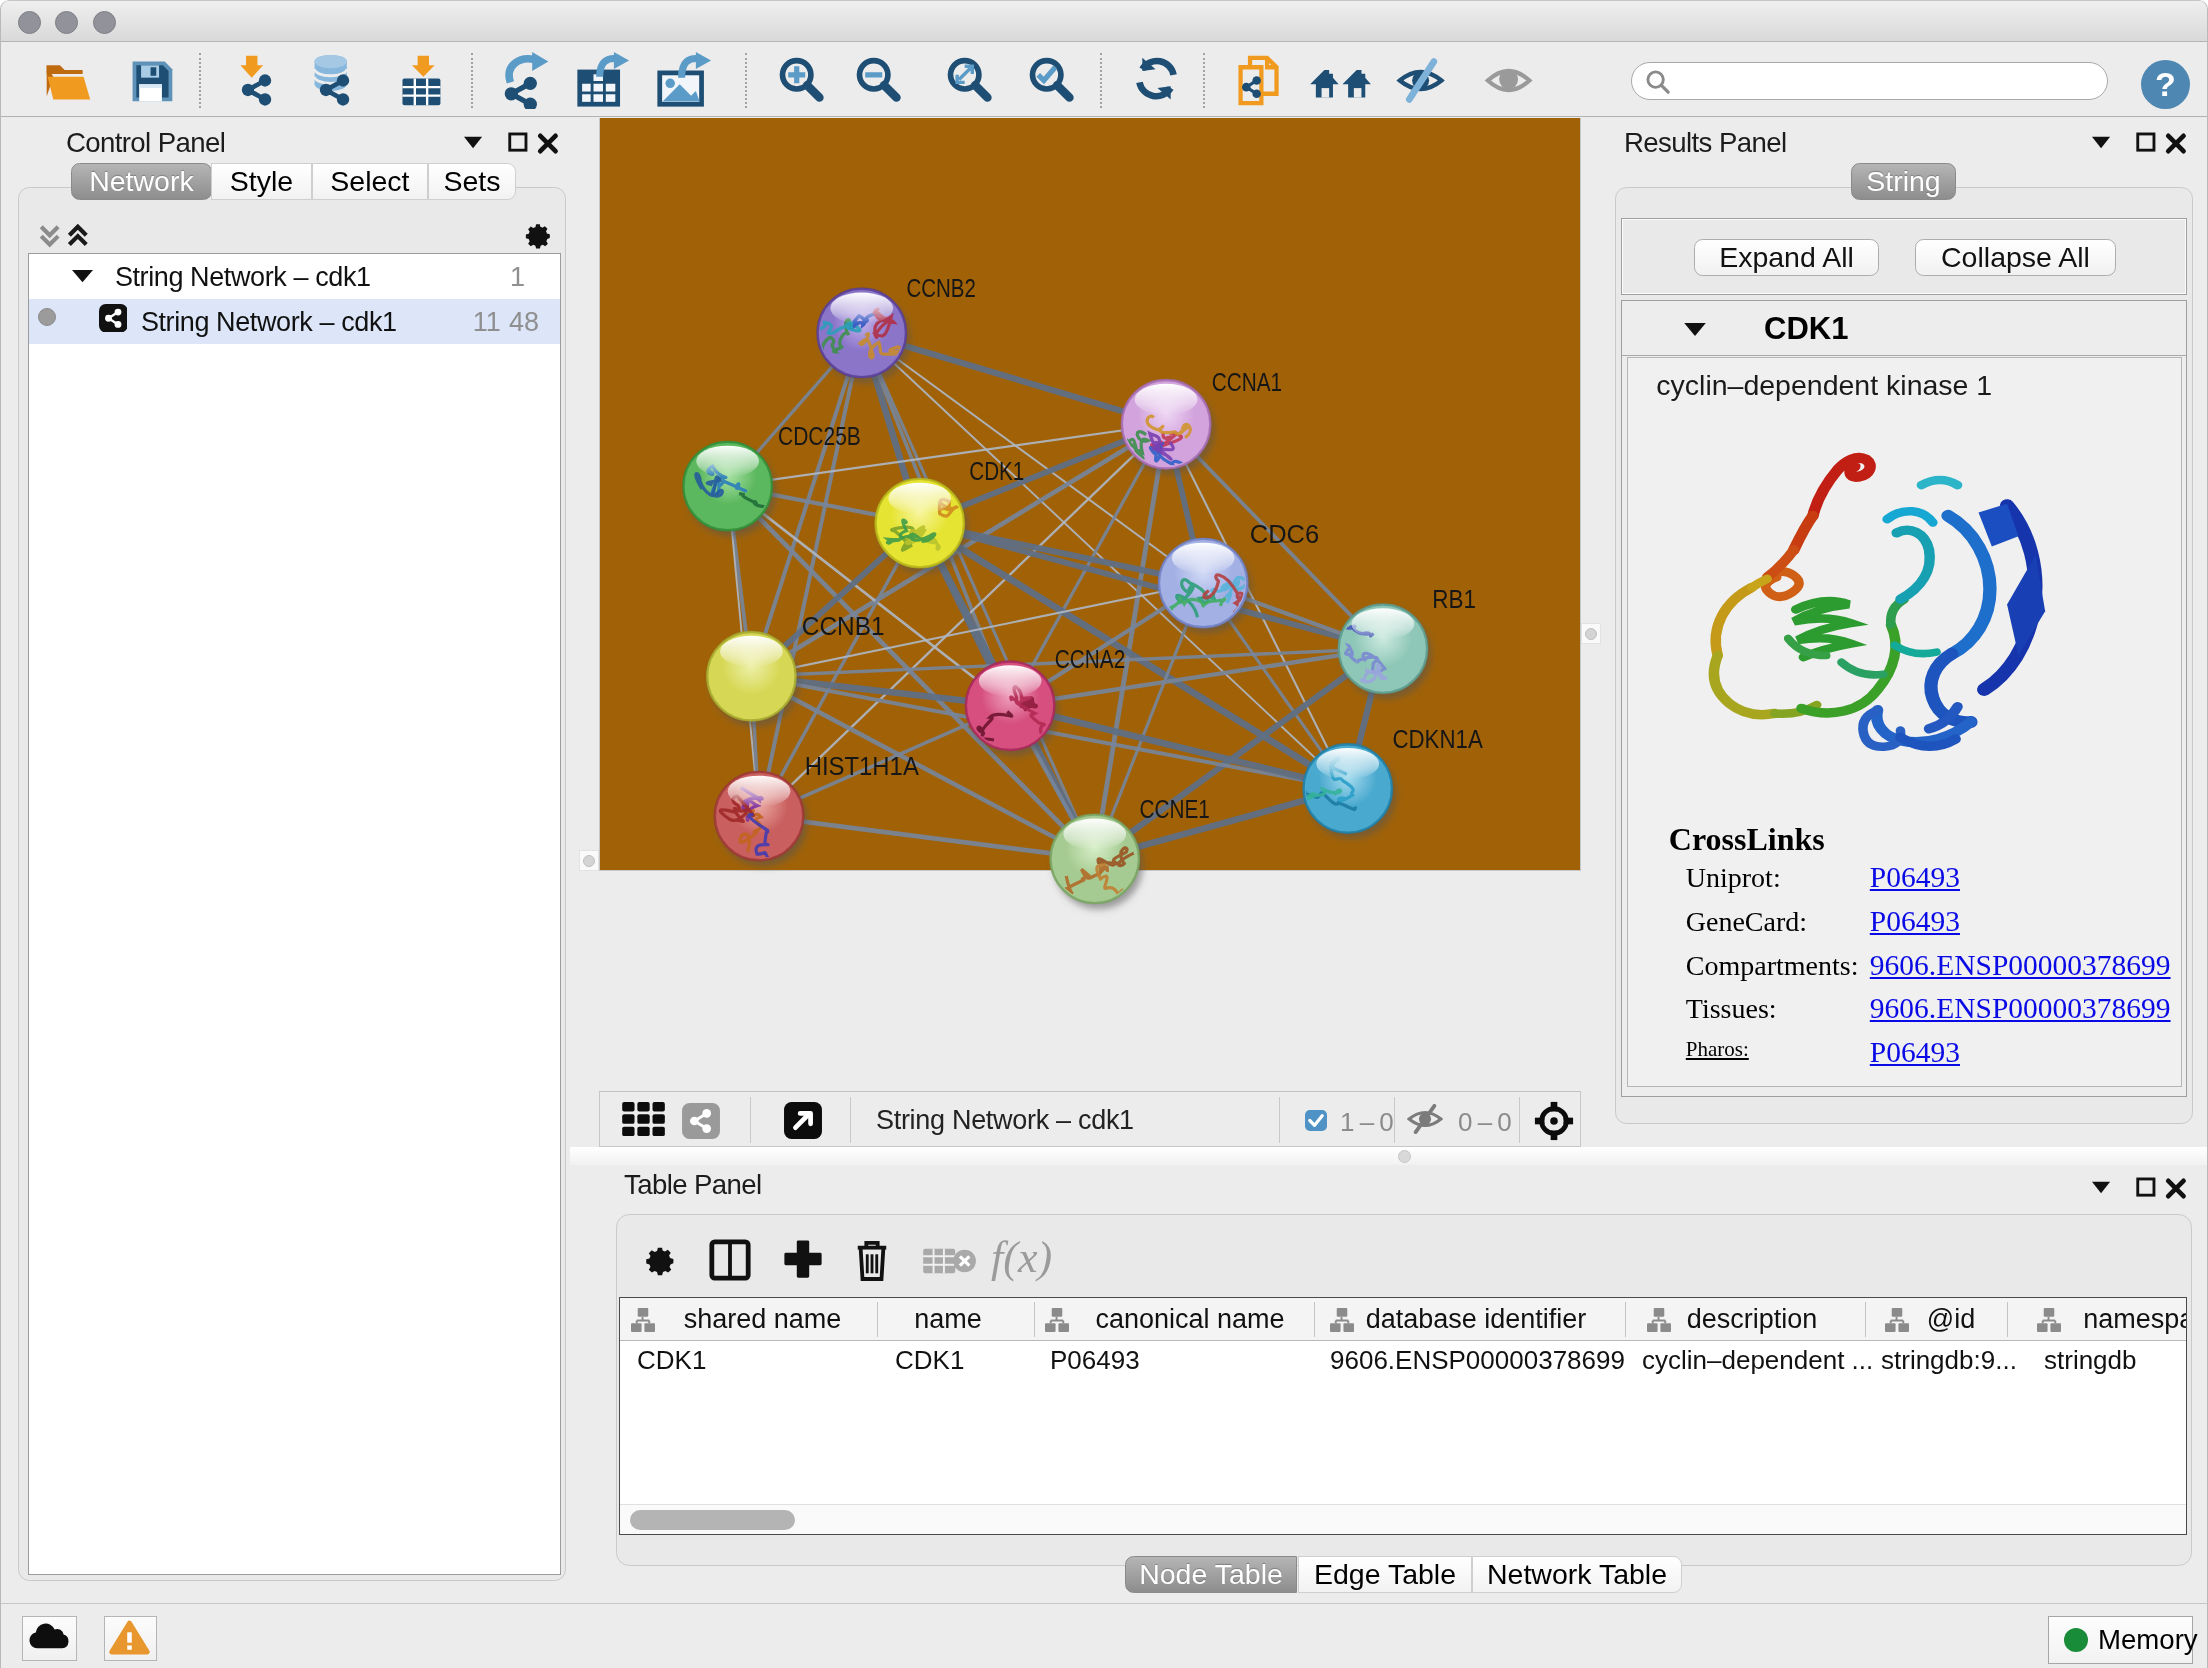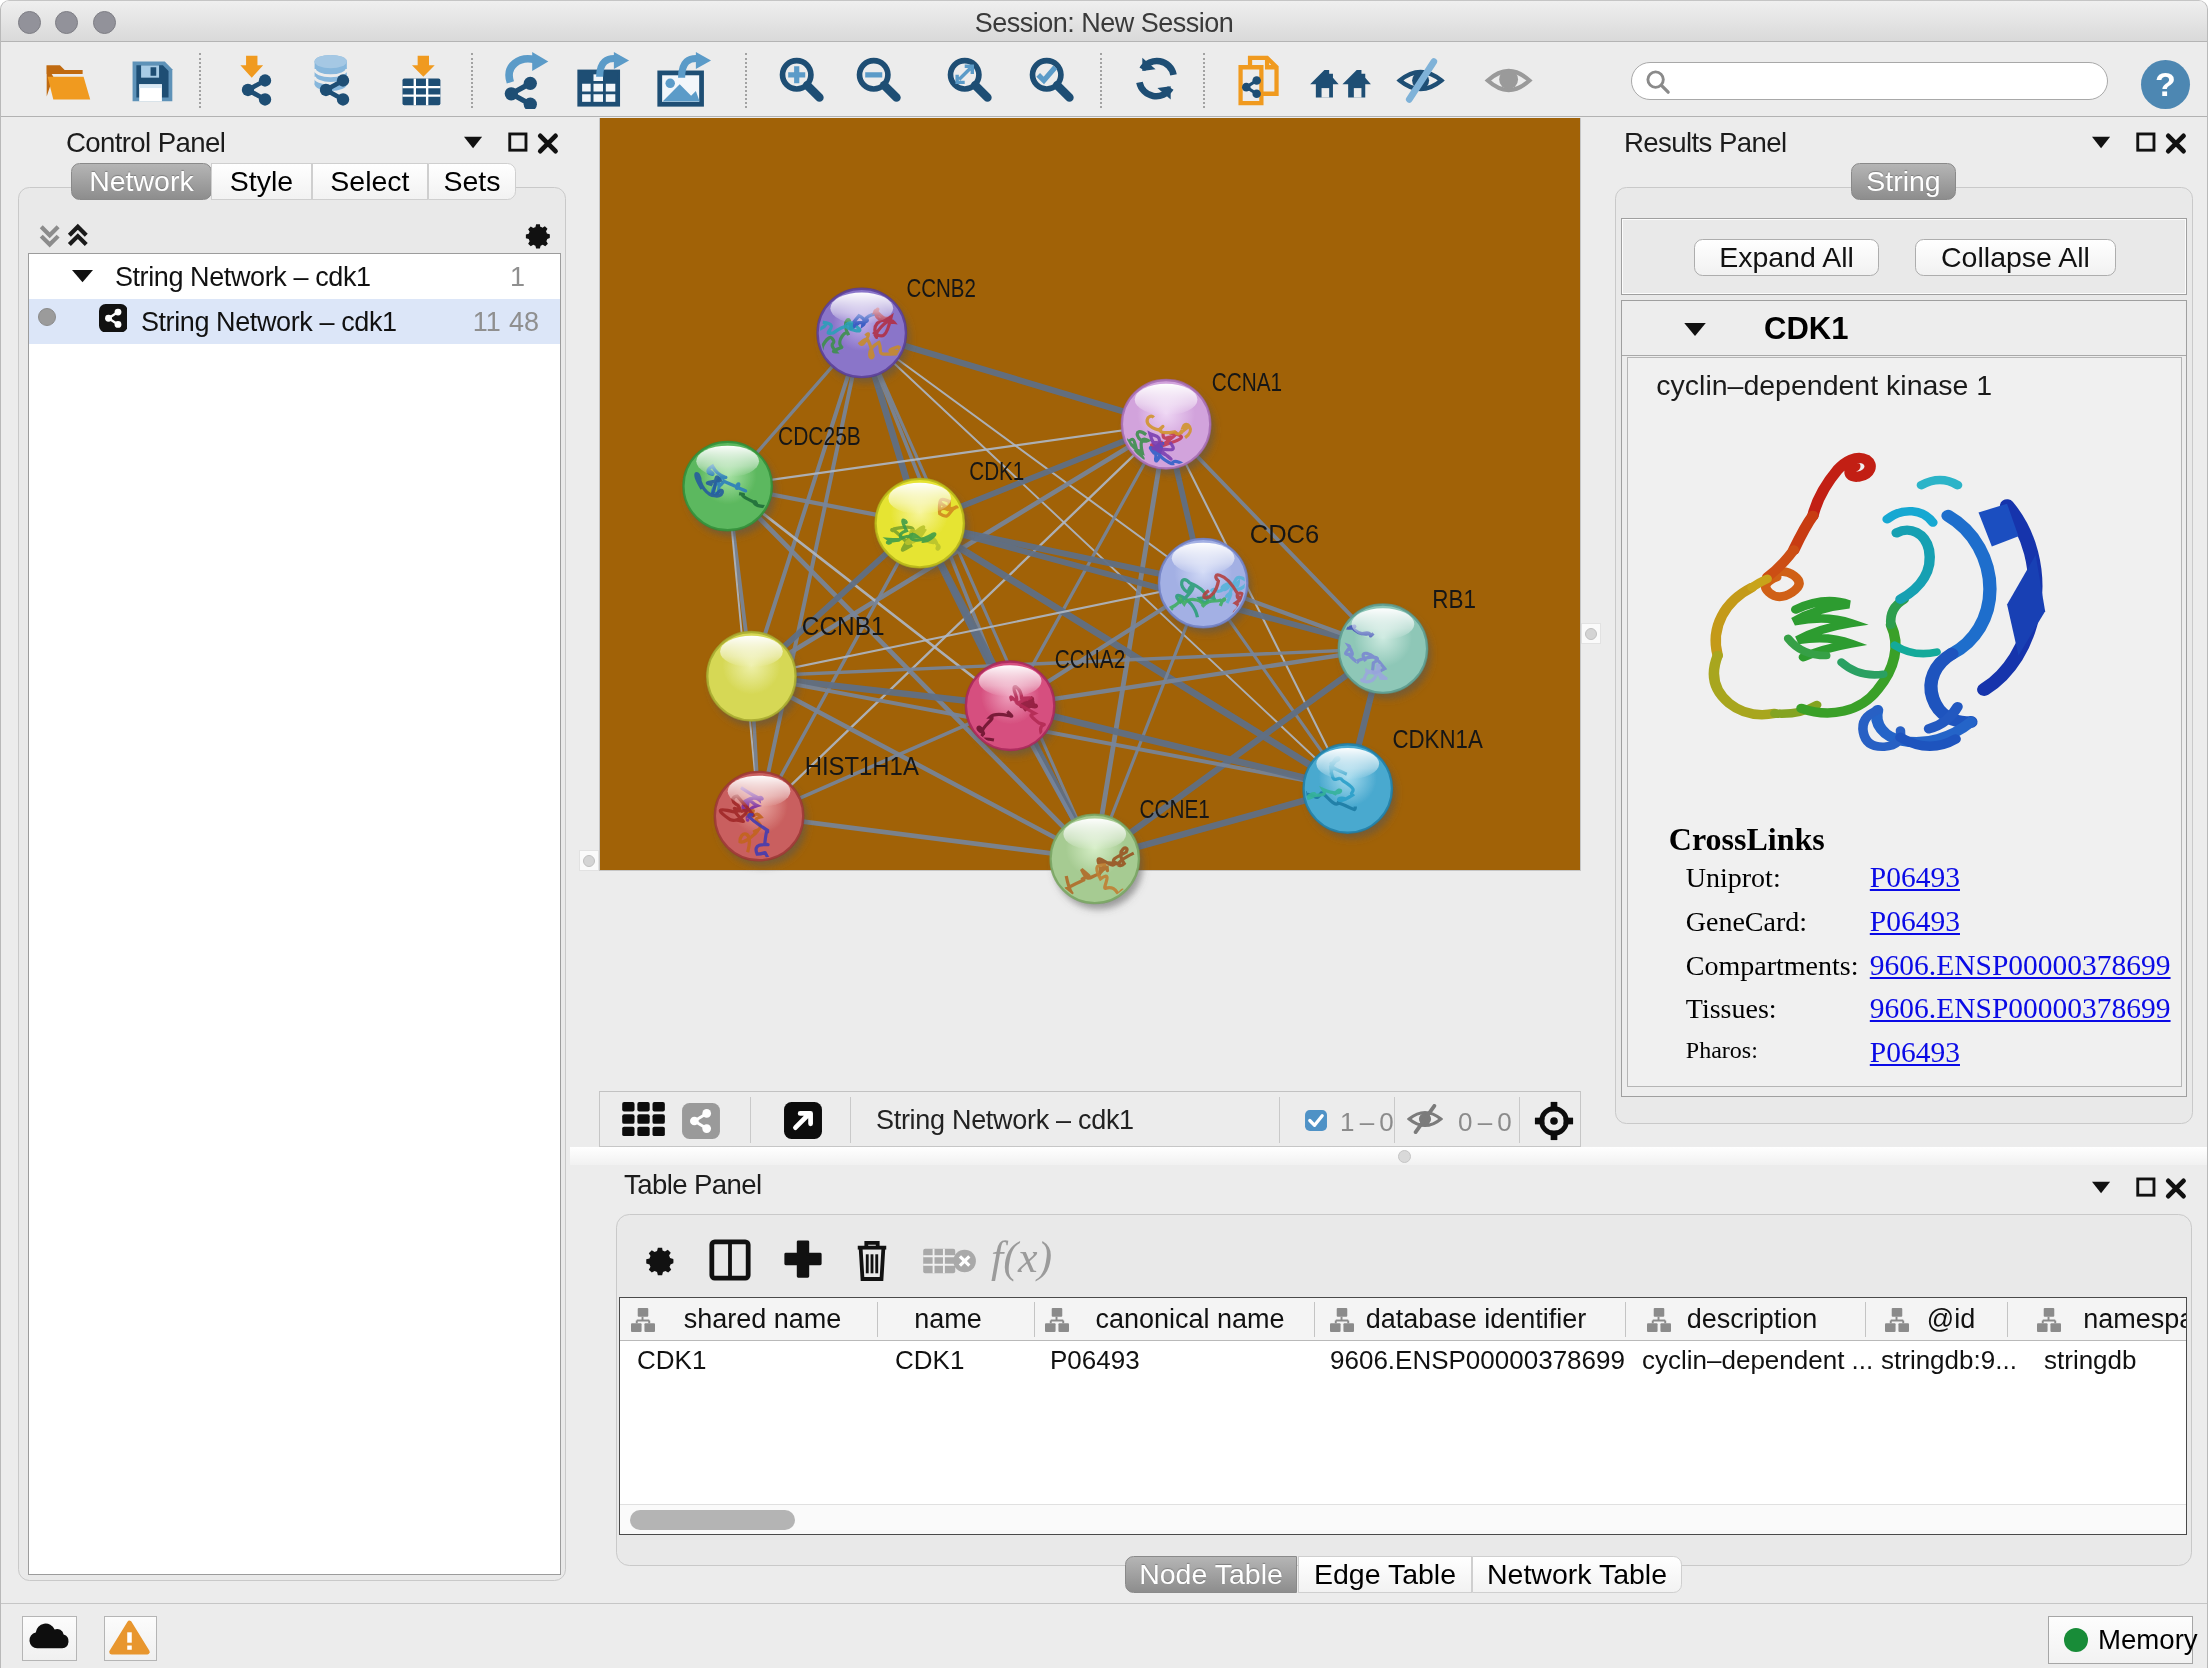--- a/index.html
+++ b/index.html
@@ -25,21 +25,20 @@
 a.lnk { color:#0a0ae6; text-decoration:underline; }
 .serif { font-family:"Liberation Serif", serif; }
 </style>
 </head>
 <body>
 <div id="win">
   <div id="titlebar">
     <div class="tl" style="left:17px;"></div>
     <div class="tl" style="left:54px;"></div>
     <div class="tl" style="left:92px;"></div>
-    <div id="title">Session: New Session</div>
   </div>
   <div id="toolbar">
       <svg class="abs" style="left:40px; top:8.6px;" width="53" height="57" viewBox="0 0 56 60">
         <path d="M6 14 L20 14 L25 19 L44 19 L44 23 L6 23 Z" fill="#c06a10"></path>
 <path d="M6 14 L6 47 L13 26" fill="#c06a10"></path>
 <path d="M7 26 L45 26 L52 50 L13 50 Z" fill="#f09a1f"></path>
       </svg>
 <svg class="abs" style="left:124px; top:8.6px;" width="53" height="57" viewBox="0 0 56 60">
         <path d="M8 10 h34 l8 8 v34 h-42 z" fill="#5e92b8"></path>
 <path d="M12 14 h28 l6 6 v28 h-34 z" fill="#1e4e74"></path>
@@ -652,21 +651,21 @@
           </svg>
         <div class="serif abs" style="left:41px; top:463px; font-size:32px; font-weight:bold; color:#000;">CrossLinks</div>
         <div class="serif abs" style="left:58px; top:504px; font-size:28px; color:#000;">Uniprot:</div>
         <div class="serif abs" style="left:242px; top:503px; font-size:29.5px;"><a class="lnk">P06493</a></div>
         <div class="serif abs" style="left:58px; top:548px; font-size:28px; color:#000;">GeneCard:</div>
         <div class="serif abs" style="left:242px; top:547px; font-size:29.5px;"><a class="lnk">P06493</a></div>
         <div class="serif abs" style="left:58px; top:592px; font-size:28px; color:#000;">Compartments:</div>
         <div class="serif abs" style="left:242px; top:591px; font-size:29.5px;"><a class="lnk">9606.ENSP00000378699</a></div>
         <div class="serif abs" style="left:58px; top:635px; font-size:28px; color:#000;">Tissues:</div>
         <div class="serif abs" style="left:242px; top:634px; font-size:29.5px;"><a class="lnk">9606.ENSP00000378699</a></div>
-        <div class="serif abs" style="left:58px; top:679px; font-size:24px; color:#000;">Pharos:</div>
+        <div class="serif abs" style="left:58px; top:679px; font-size:21px; color:#000;text-decoration:underline;">Pharos:</div>
         <div class="serif abs" style="left:242px; top:678px; font-size:29.5px;"><a class="lnk">P06493</a></div>
       </div>
     </div>
   </div>
 
   <div class="abs" style="left:1580px; top:622px; width:20px; height:21px; background:#fafafa; border:1px solid #e2e2e2;">
       <div style="position:absolute;left:2.9px;top:3.8px;width:12.4px;height:12.4px;border-radius:50%;background:#d4d4d4;border:1px solid #c0c0c0;"></div>
     </div>
 
   <div id="tpanel" class="abs" style="left:569px; top:1164px; width:1640px; height:437px; background:#ececec;">

